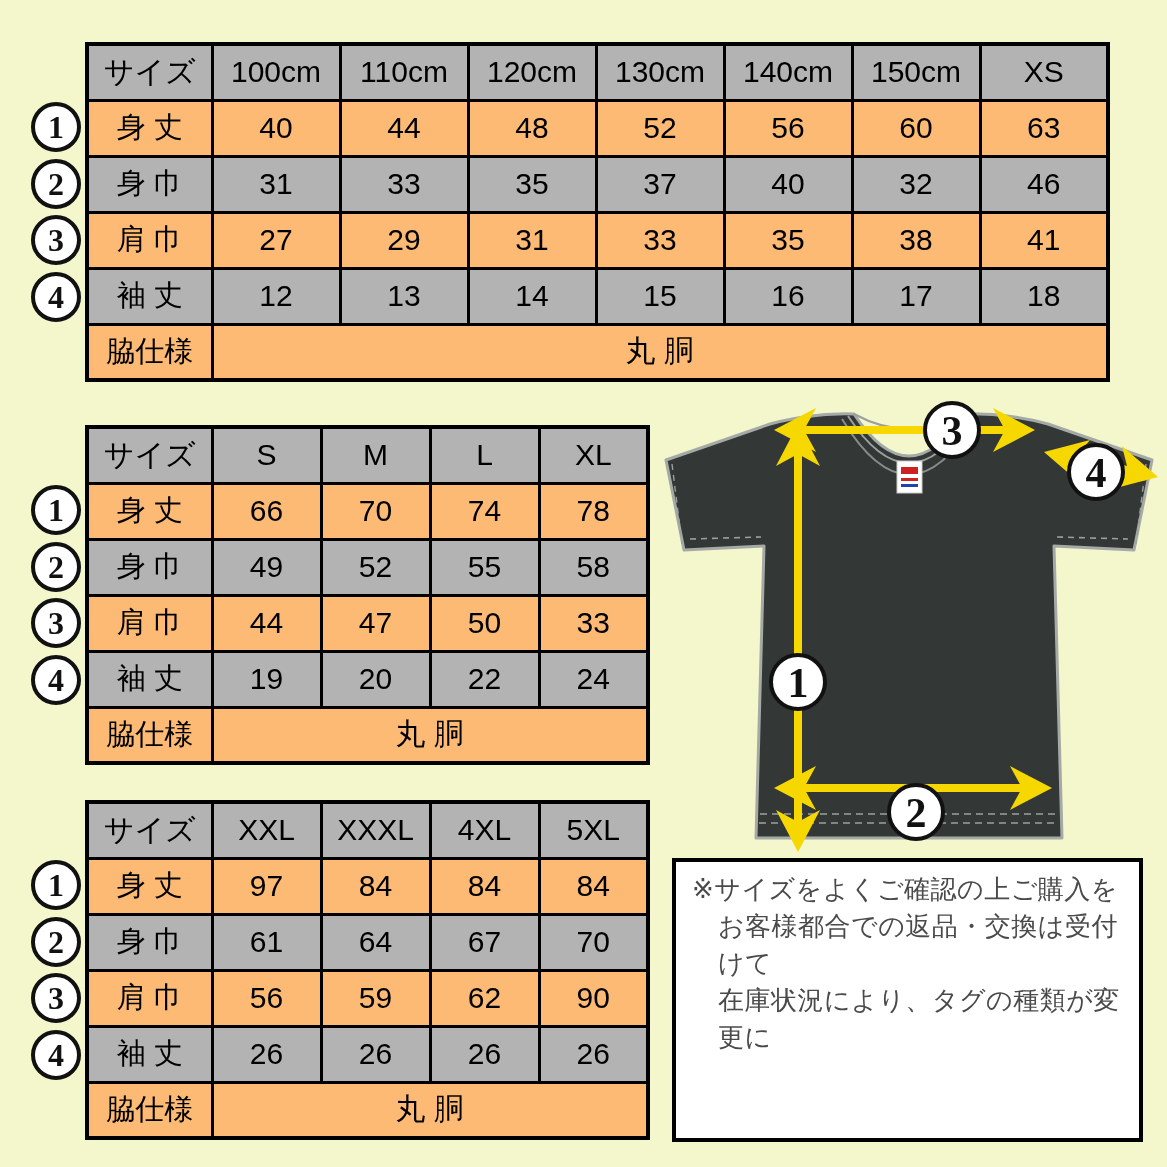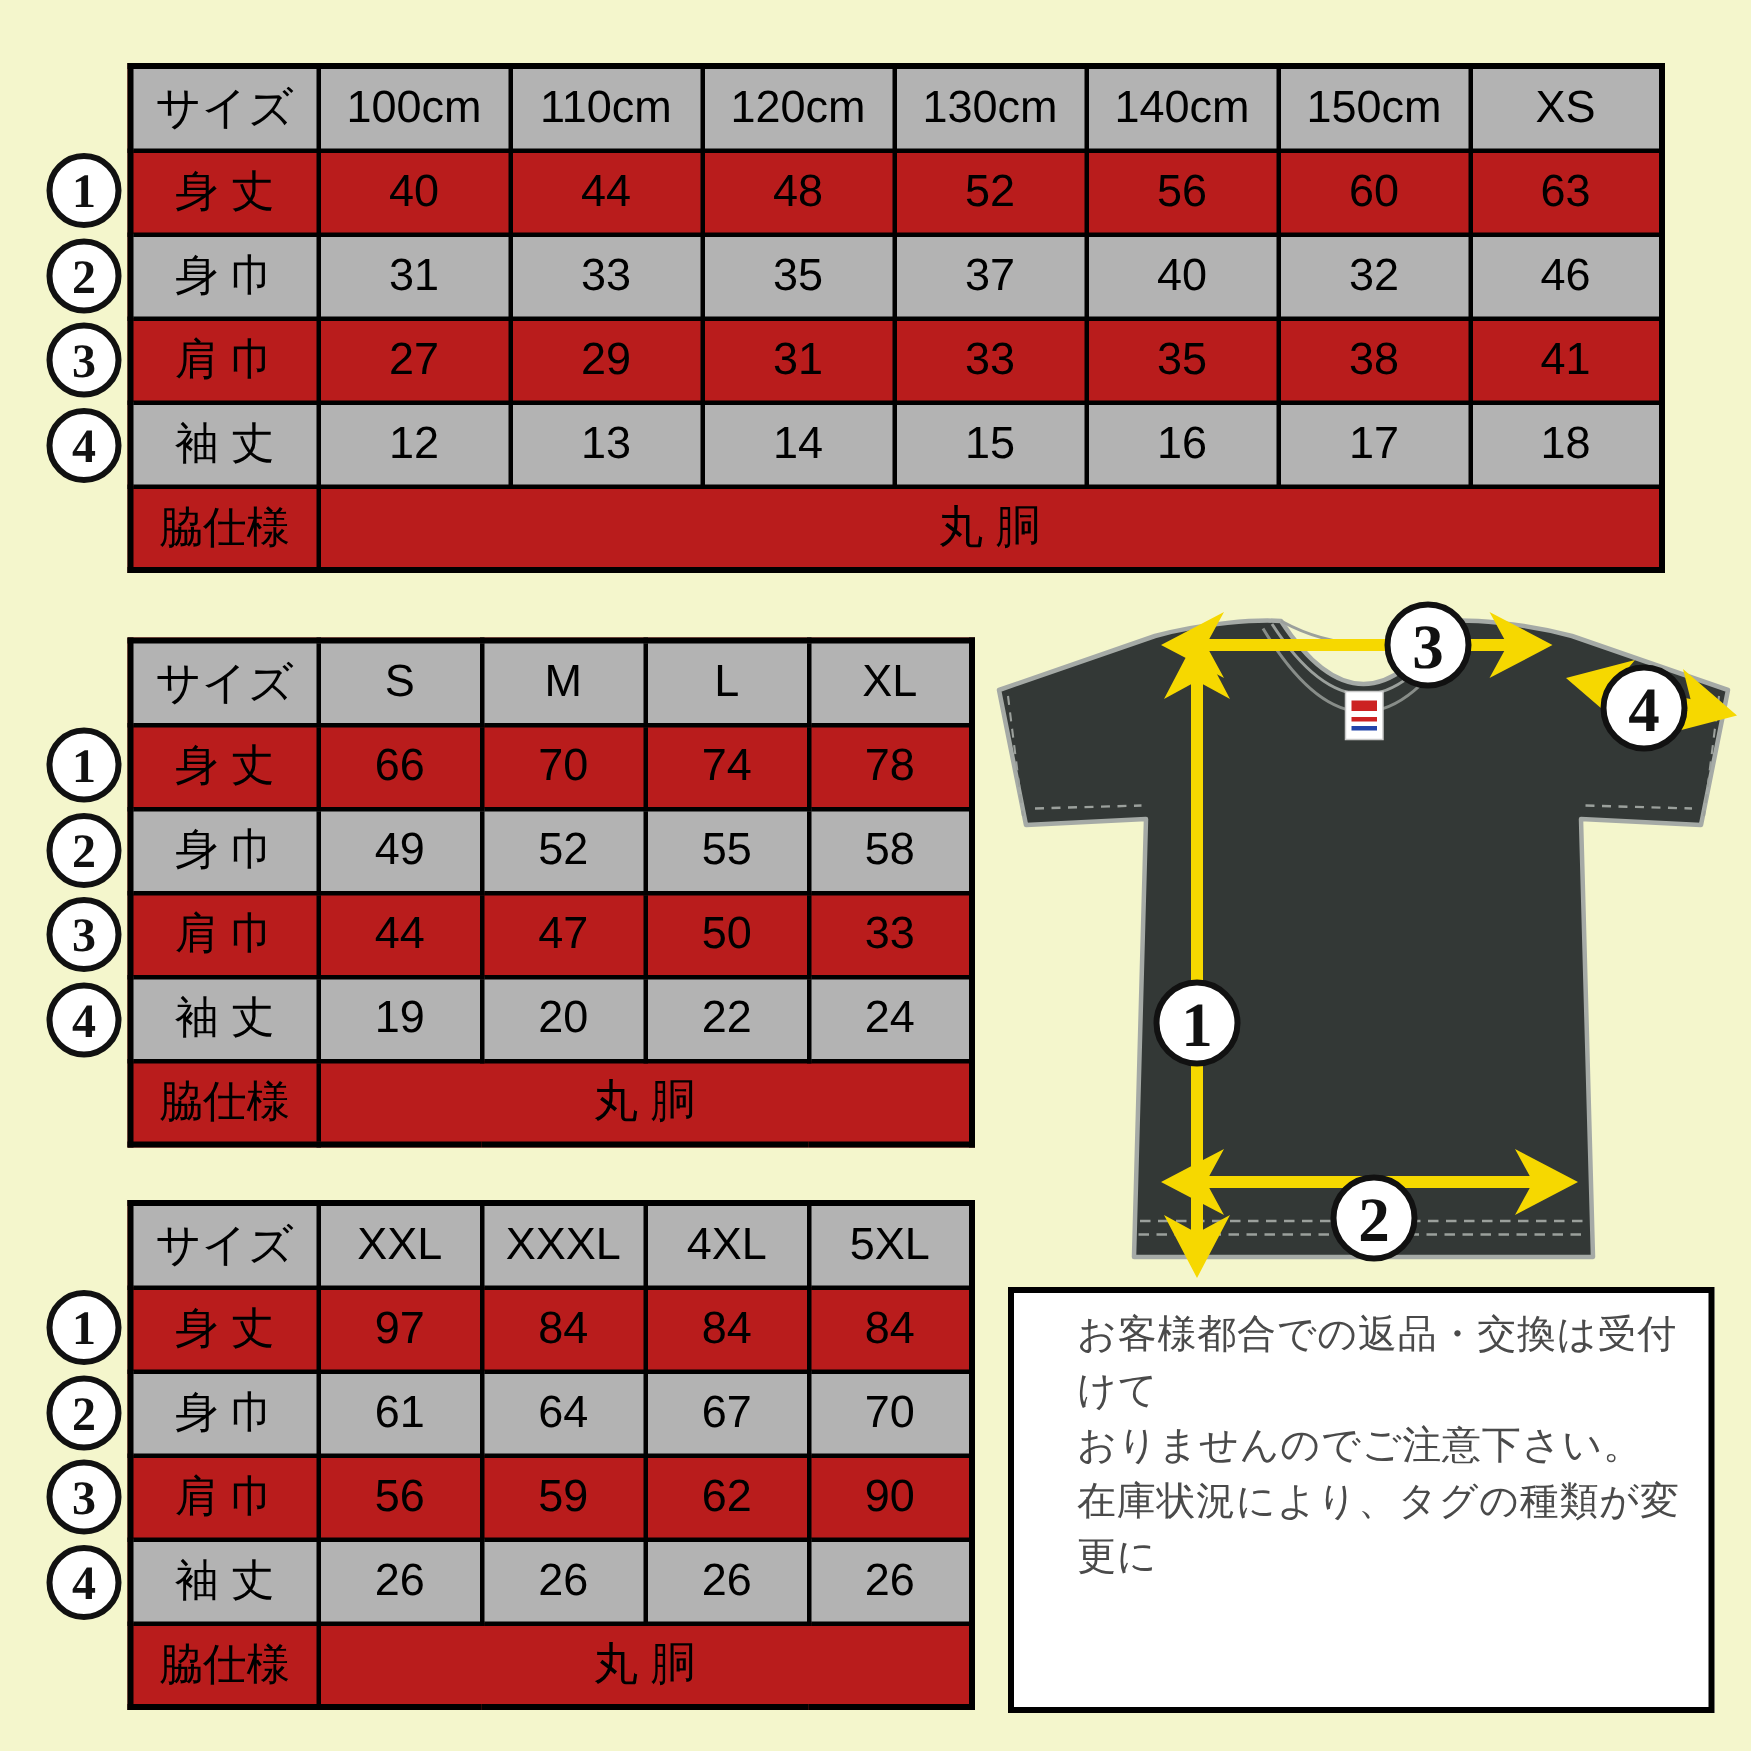--- a/index.html
+++ b/index.html
@@ -6,21 +6,21 @@
   html,body{margin:0;padding:0;}
   body{
     width:1167px;height:1167px;position:relative;overflow:hidden;
     background:#f4f6cc;
     font-family:"Liberation Sans","DejaVu Sans",sans-serif;
     color:#000;
   }
   
   table.size{
     position:absolute;border-collapse:collapse;table-layout:fixed;
-    background:#b91c1c;border:4px solid #000;
+    background:#fdba74;border:4px solid #000;
   }
   table.size th,table.size td{
     border:3px solid #000;text-align:center;vertical-align:middle;
     font-weight:normal;padding:0;font-size:30px;
   }
   table.size tr{height:56px;}
   table.size .hdr{background:#b3b3b3;font-size:28px;}
   table.size tr.shade th,table.size tr.shade td{background:#b3b3b3;}
   table.size th.rowlab{font-size:29px;}
   #table-kids{left:85px;top:42px;width:1025px;height:340px;}
@@ -295,17 +295,17 @@
     <circle cx="140" cy="284" r="27" fill="#ffffff" stroke="#111111" stroke-width="4"></circle>
     <circle cx="258" cy="414" r="27" fill="#ffffff" stroke="#111111" stroke-width="4"></circle>
     <text class="badge-num" x="294" y="47">3</text>
     <text class="badge-num" x="438" y="89">4</text>
     <text class="badge-num" x="140" y="299">1</text>
     <text class="badge-num" x="258" y="429">2</text>
   </g>
 </svg>
 
 <div id="notes">
+  <div>※サイズをよくご確認の上ご購入を</div>
   <div class="indent">お客様都合での返品・交換は受付けて</div>
-  <div class="indent">おりませんのでご注意下さい。</div>
   <div class="indent">在庫状況により、タグの種類が変更に</div>
 
 </div>
 
 </body></html>

